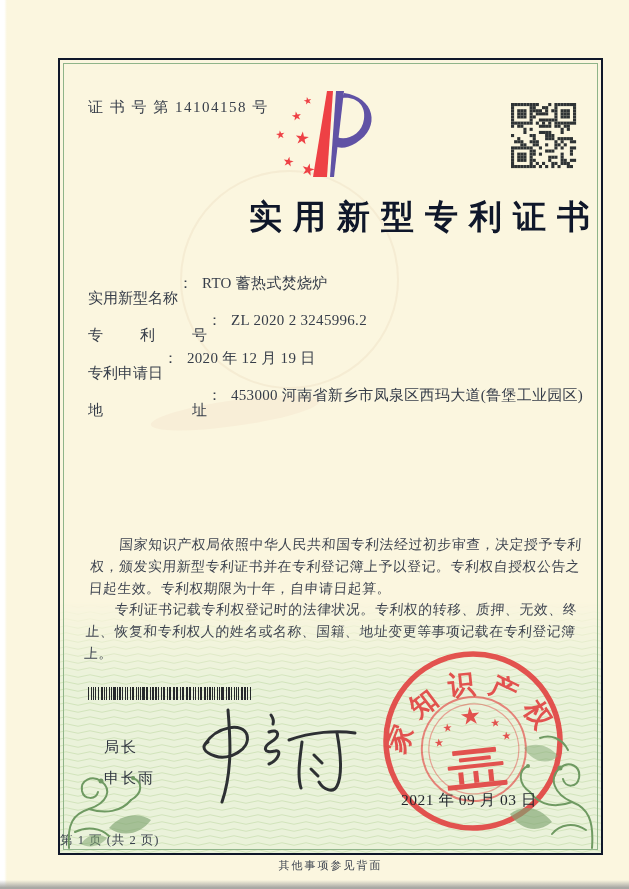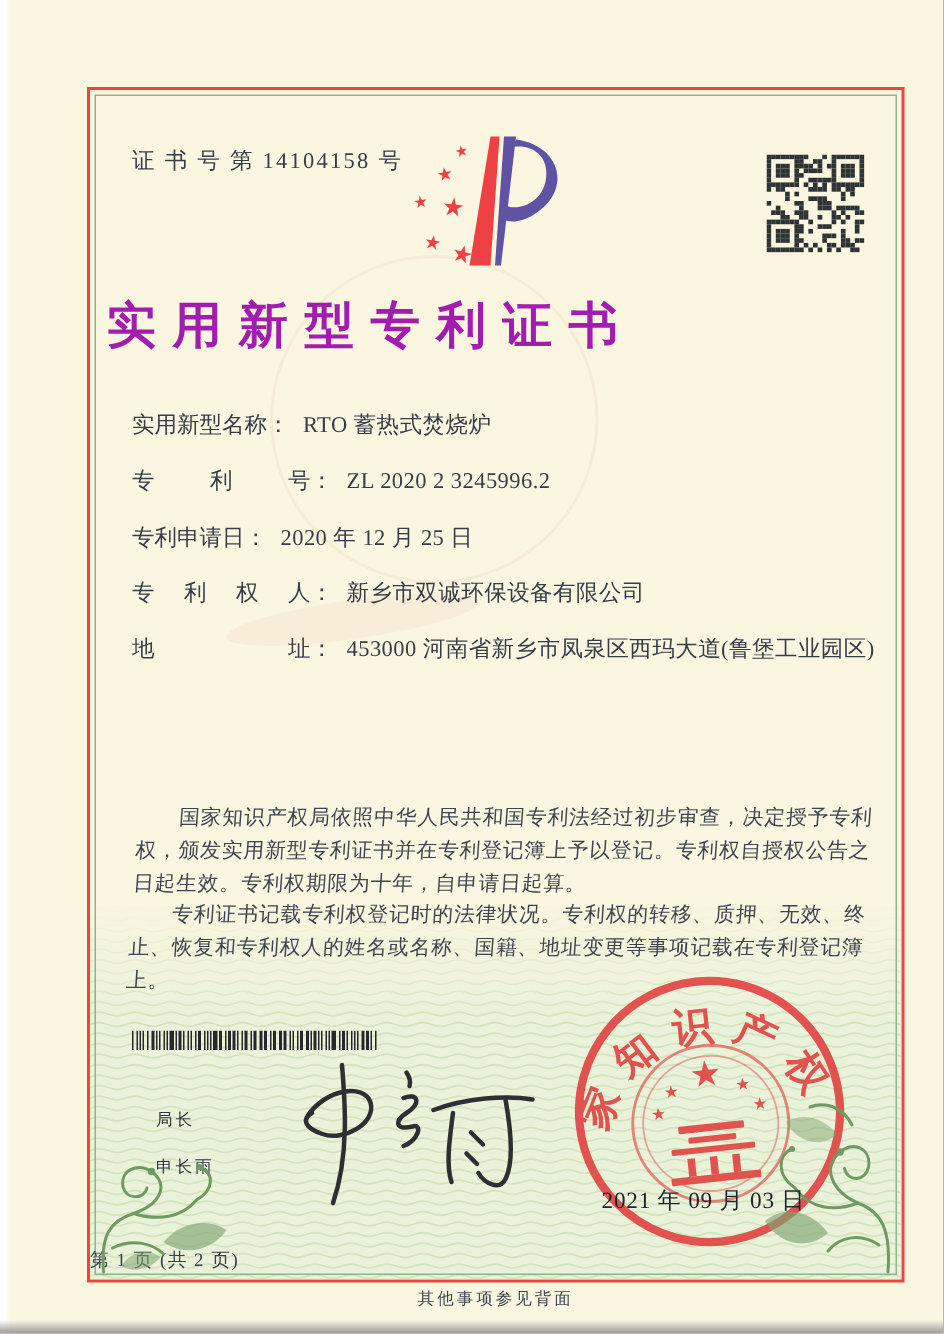--- a/index.html
+++ b/index.html
@@ -3,48 +3,48 @@
 <meta charset="utf-8">
 <style>
   html,body{margin:0;padding:0;background:#888;}
   .page{position:relative;width:629px;height:889px;background:#fbf6df;overflow:hidden;
         font-family:"Liberation Serif","DejaVu Serif",serif;color:#3a414d;}
   .scan-left{position:absolute;left:0;top:0;width:7px;height:100%;
              background:linear-gradient(to right,#ffffff 60%,rgba(255,255,255,0));}
   .scan-bottom{position:absolute;left:0;bottom:0;width:100%;height:9px;
                background:linear-gradient(to bottom,rgba(160,160,158,0),#a8a8a4 85%);}
   .frame{position:absolute;left:58px;top:58px;width:545px;height:797px;
-         border:2px solid #ef4444;box-sizing:border-box;}
+         border:2px solid #0f172a;box-sizing:border-box;}
   .frame-inner{position:absolute;inset:3px;border:1px solid #8fb489;pointer-events:none;}
   .green-zone{position:absolute;left:0;right:0;bottom:0;height:252px;
               -webkit-mask-image:linear-gradient(to bottom,transparent 0,#000 80px);
               mask-image:linear-gradient(to bottom,transparent 0,#000 80px);
               background:#eaf2da;}
   .green-zone svg{position:absolute;inset:0;}
   .watermark{position:absolute;left:180px;top:170px;width:215px;height:215px;border-radius:50%;
              border:2px solid rgba(205,168,128,0.13);}
   .smudge{position:absolute;left:150px;top:400px;width:170px;height:26px;border-radius:50%;
           background:rgba(214,150,128,0.08);transform:rotate(-8deg);}
   .cert-no{position:absolute;left:28px;top:38px;font-size:15px;letter-spacing:1.5px;color:#363d49;}
   .logo{position:absolute;left:208px;top:21px;}
   .qr{position:absolute;left:451px;top:43px;}
-  .title{position:absolute;left:0;top:135px;width:100%;text-align:left;
-         font-size:33px;font-weight:bold;letter-spacing:11px;text-indent:11px;color:#a21caf;}
+  .title{position:absolute;left:0;top:135px;width:100%;text-align:right;
+         font-size:33px;font-weight:bold;letter-spacing:11px;text-indent:11px;color:#0f172a;}
   .fields{position:absolute;left:28px;top:214px;width:500px;font-size:15px;color:#363d49;}
   .field-row{height:37.3px;position:relative;white-space:nowrap;}
-  .lbl{display:inline-block;vertical-align:top;}
+  .lbl{display:inline-block;vertical-align:top;margin-top:15px;}
   .lbl.j{width:119px;text-align:justify;text-align-last:justify;}
   .colon{display:inline-block;}
   .val{display:inline-block;margin-left:9px;letter-spacing:0.3px;}
   .pair-b{position:absolute;left:242px;top:0;}
   .body-text{position:absolute;left:28px;top:474px;width:490px;font-size:13.8px;line-height:21.8px;
              color:#3e4450;text-align:justify;transform:skewX(-4deg);}
   .body-text p{margin:0 0 0 0;text-indent:2em;letter-spacing:0.6px;}
   .barcode{position:absolute;left:28px;top:627px;}
-  .sig-block{position:absolute;left:44px;top:672px;font-size:11px;line-height:31px;
+  .sig-block{position:absolute;left:44px;top:672px;font-size:15px;line-height:31px;
              letter-spacing:2px;color:#2e343e;}
   .signature{position:absolute;left:123px;top:638px;}
   .seal{position:absolute;left:313px;top:581px;transform:rotate(-6deg);opacity:0.88;}
   .seal-date{position:absolute;left:341px;top:730px;font-size:15.5px;color:#1f242b;
              letter-spacing:0.5px;z-index:5;}
   .page-num{position:absolute;left:0;top:772px;width:100%;text-align:left;
             font-size:12.5px;letter-spacing:1px;color:#3a414d;}
   .back-note{position:absolute;left:58px;top:858px;width:545px;text-align:center;
              font-size:11px;letter-spacing:2px;color:#3e4450;}
   .ornament{position:absolute;z-index:1;}
@@ -331,24 +331,21 @@
     <div class="title">实用新型专利证书</div>
 
     <div class="fields">
       <div class="field-row">
         <span class="lbl">实用新型名称</span><span class="colon">：</span><span class="val">RTO 蓄热式焚烧炉</span>
       </div>
       <div class="field-row">
         <span class="lbl j">专利号</span><span class="colon">：</span><span class="val">ZL 2020 2 3245996.2</span>
       </div>
       <div class="field-row">
-        <span class="lbl">专利申请日</span><span class="colon">：</span><span class="val">2020 年 12 月 25 日</span>
-      </div>
-      <div class="field-row">
-        <span class="lbl j">专利权人</span><span class="colon">：</span><span class="val">新乡市双诚环保设备有限公司</span>
+        <span class="lbl">专利申请日</span><span class="colon">：</span><span class="val">2020 年 12 月 19 日</span>
       </div>
       <div class="field-row">
         <span class="lbl j">地址</span><span class="colon">：</span><span class="val">453000 河南省新乡市凤泉区西玛大道(鲁堡工业园区)</span>
       </div>
     </div>
 
     <div class="body-text">
       <p>国家知识产权局依照中华人民共和国专利法经过初步审查，决定授予专利权，颁发实用新型专利证书并在专利登记簿上予以登记。专利权自授权公告之日起生效。专利权期限为十年，自申请日起算。</p>
       <p>专利证书记载专利权登记时的法律状况。专利权的转移、质押、无效、终止、恢复和专利权人的姓名或名称、国籍、地址变更等事项记载在专利登记簿上。</p>
     </div>

